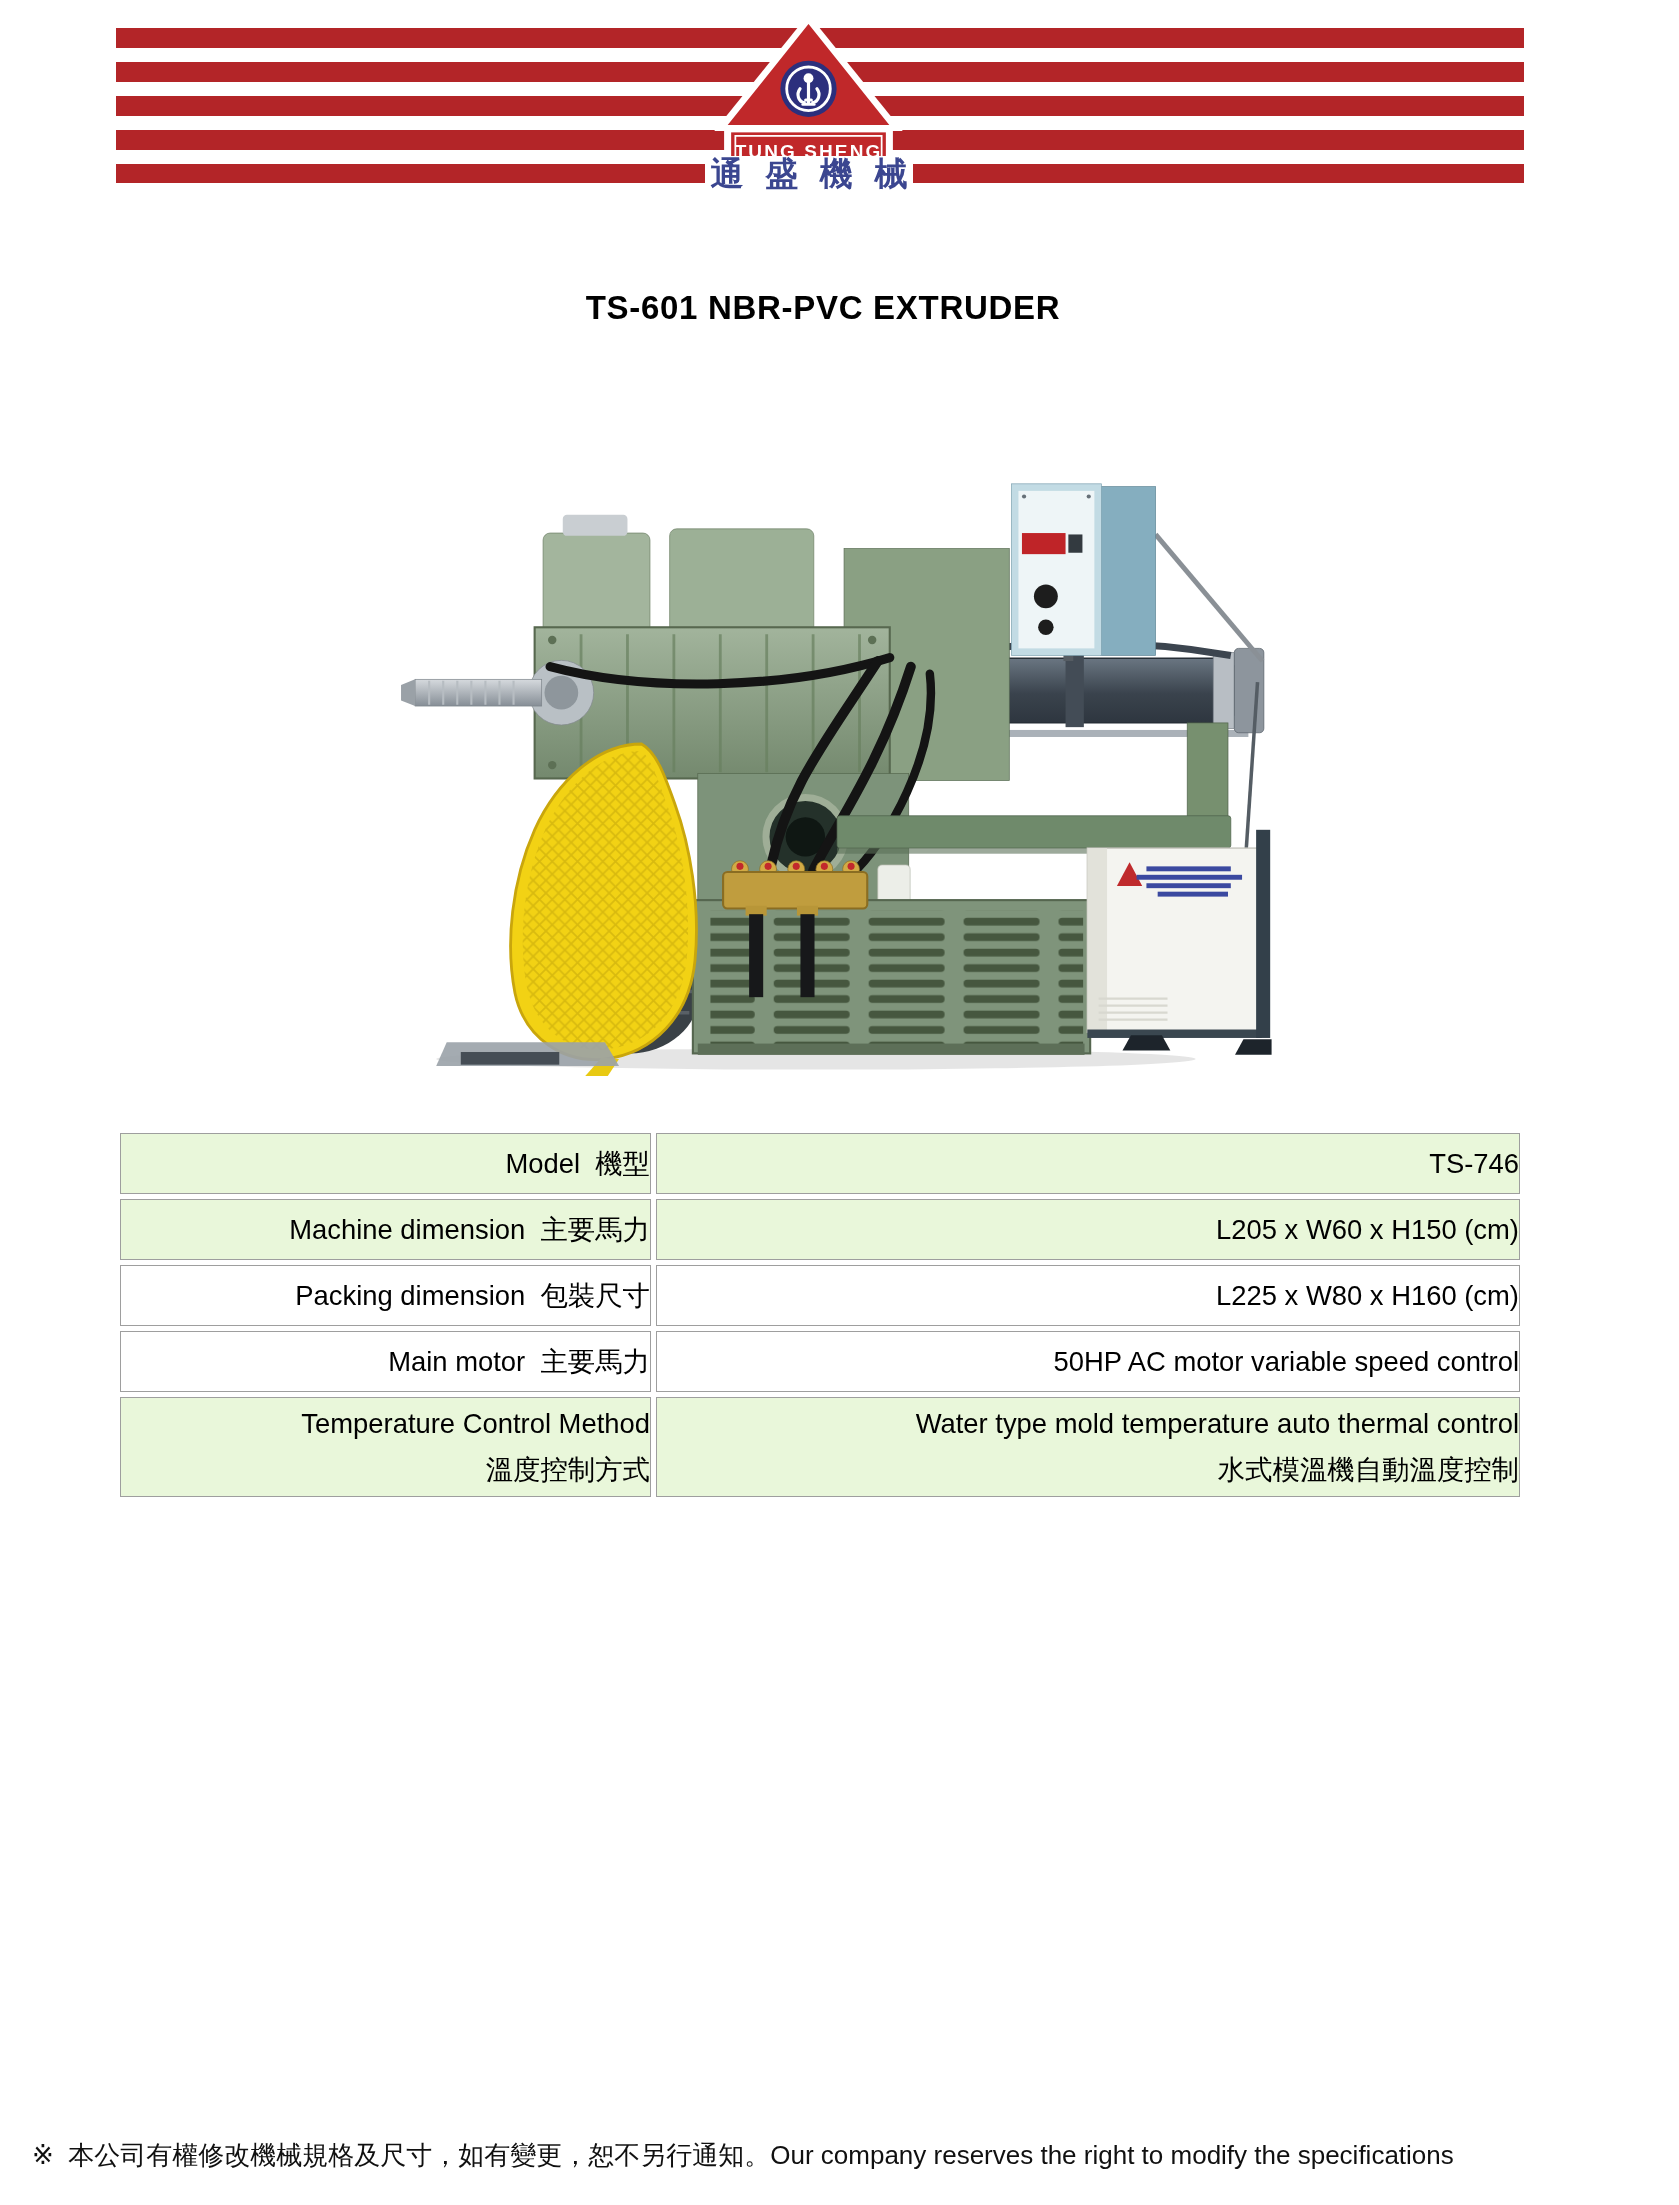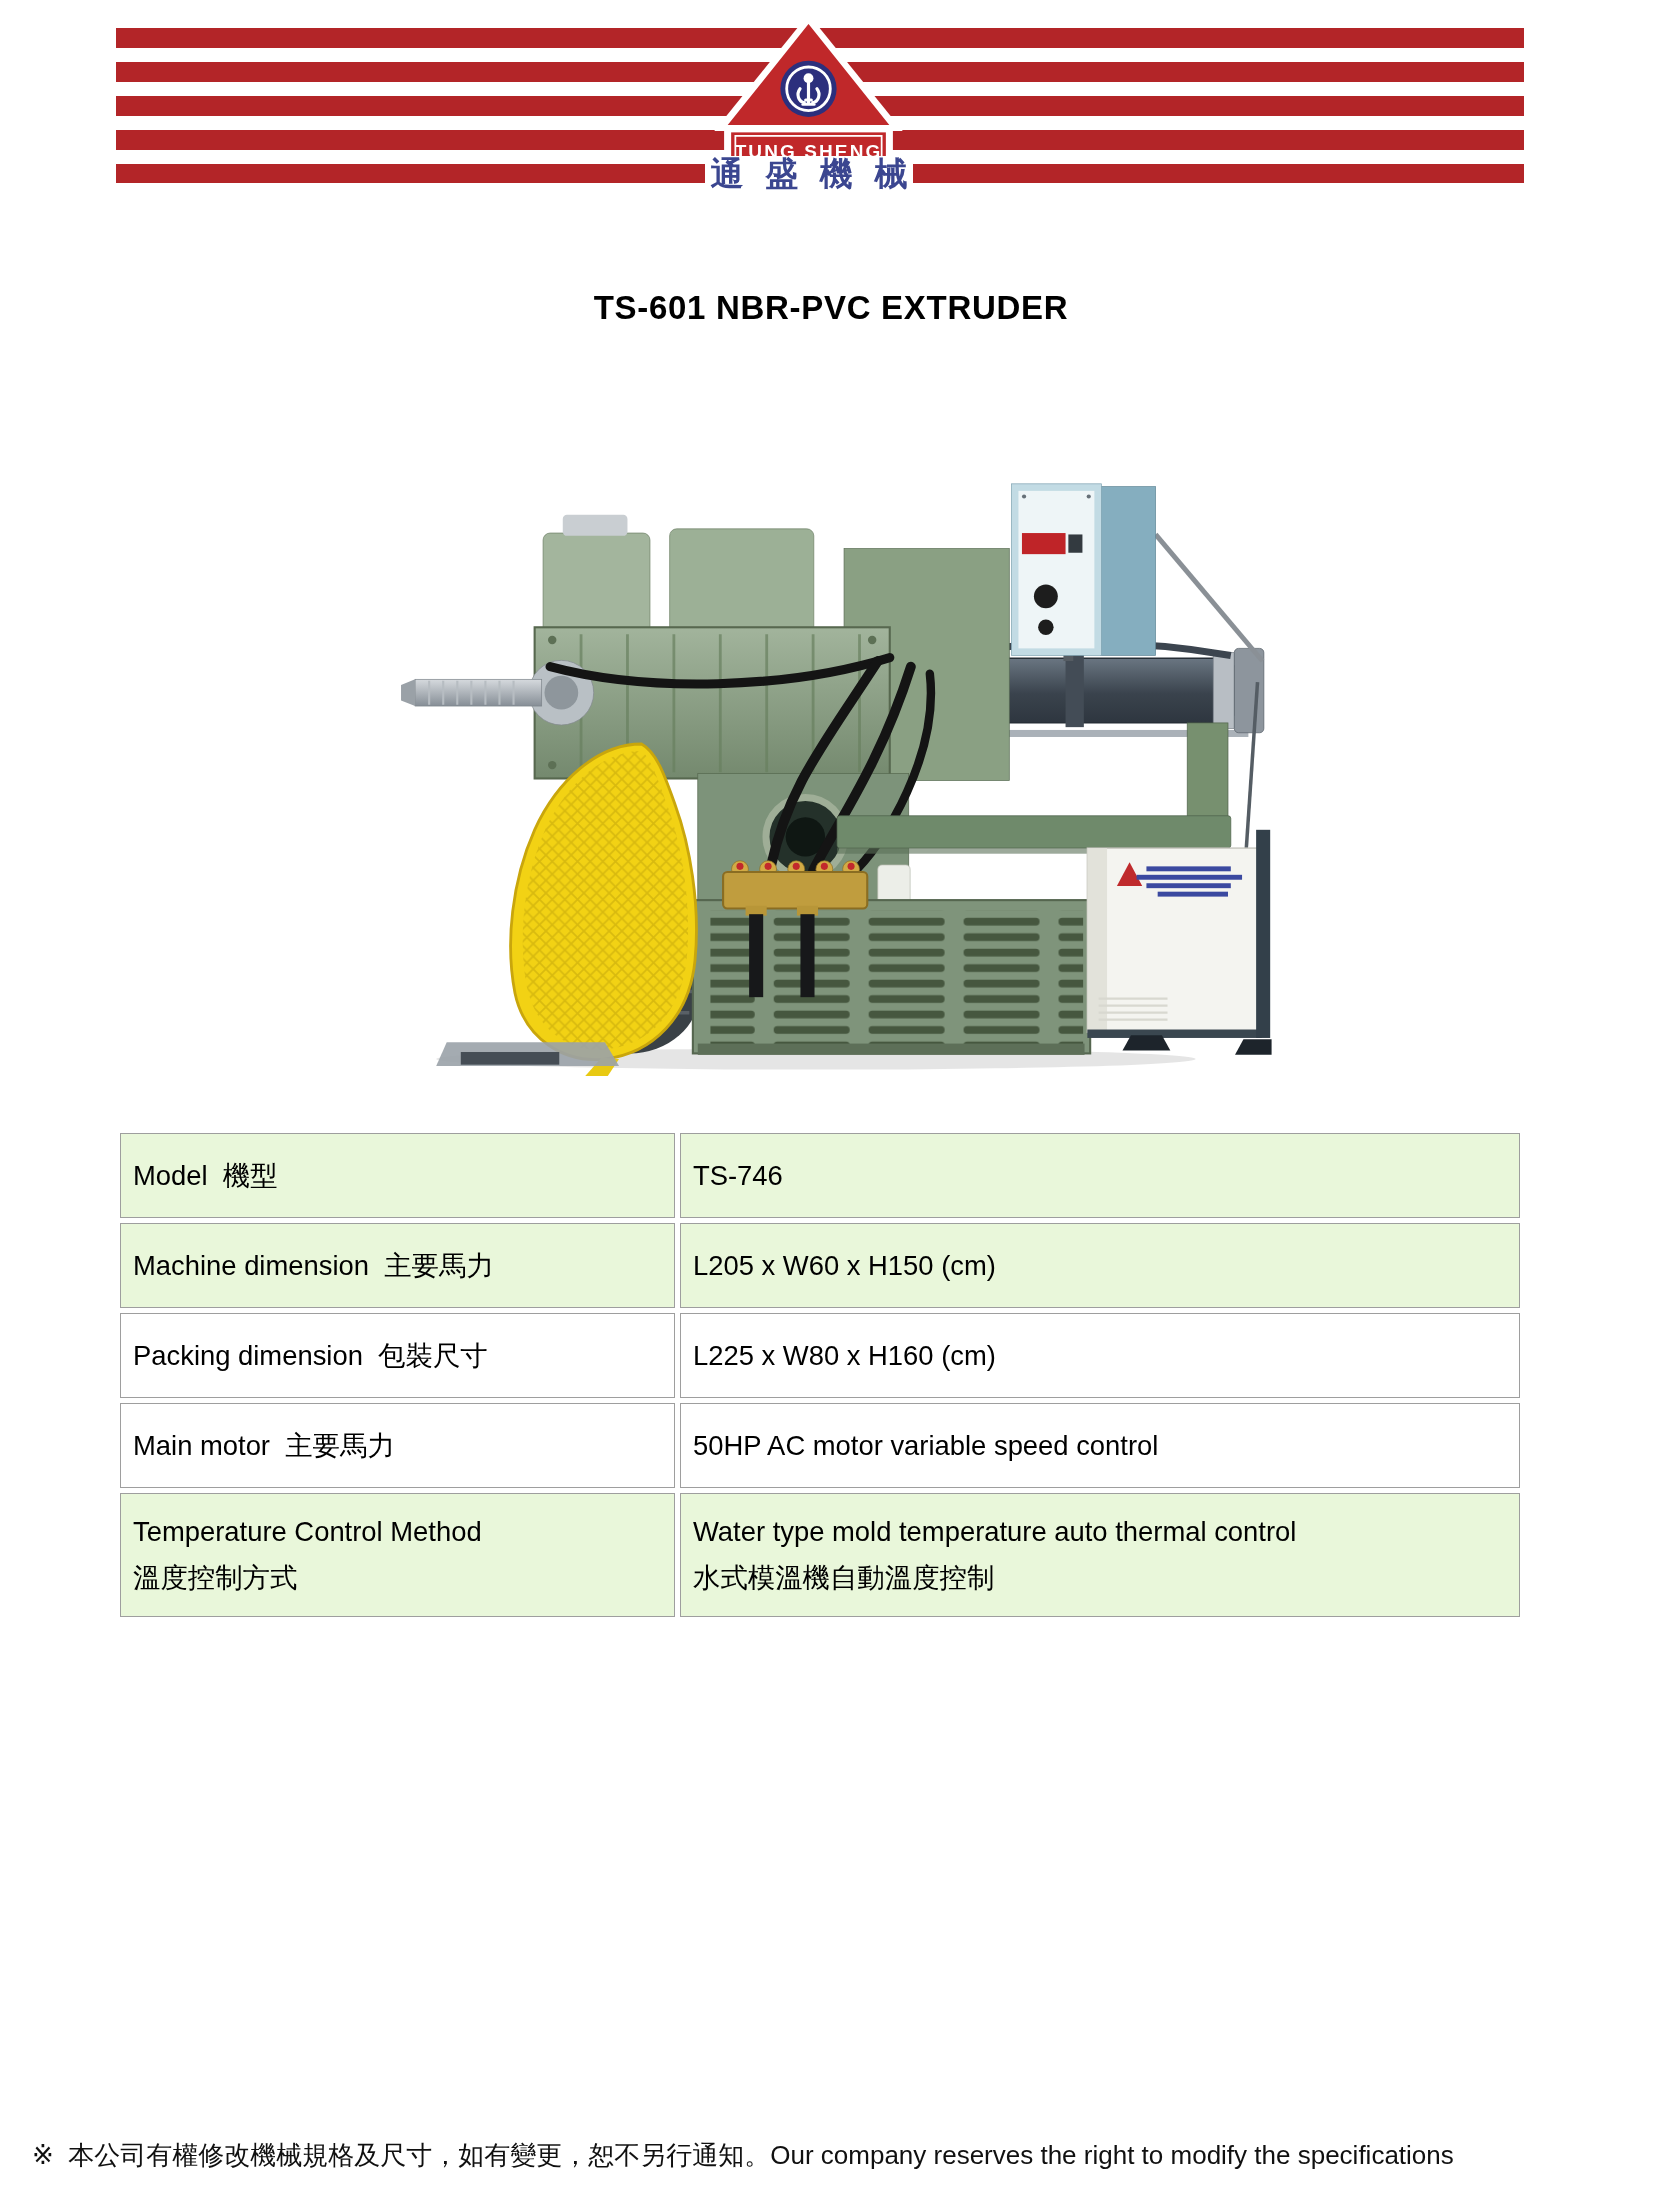--- a/index.html
+++ b/index.html
@@ -11,30 +11,30 @@
   .stripes{position:absolute;left:0;top:0;width:100%;height:155px;
            background:repeating-linear-gradient(to bottom,#b32528 0 19.7px,#ffffff 19.7px 34px);}
   .logo-wrap{position:absolute;left:587px;top:-17.6px;width:211px;height:211px;}
   .zh-band{position:absolute;left:589px;top:128px;width:208px;height:37px;background:#ffffff;
            display:flex;justify-content:space-between;align-items:center;padding:0 4.2px;box-sizing:border-box;}
   .zh-band span{font-family:"Liberation Serif","DejaVu Serif",serif;font-weight:bold;
                 font-size:33px;color:#3b4690;background:#ffffff;padding:0 1.4px;line-height:35px;}
 
   
   .title{position:absolute;left:0;top:278px;width:1646px;text-align:center;
-         font-weight:bold;font-size:33px;line-height:56px;letter-spacing:0.7px;white-space:pre;color:#000;padding-left:8px;}
+         font-weight:bold;font-size:33px;line-height:56px;letter-spacing:0.7px;white-space:pre;color:#000;}
 
   
   .machine{position:absolute;left:394px;top:450px;width:879px;height:626px;}
 
   
   .spec{position:absolute;left:115px;top:1128px;width:1410px;}
   table.spec-table{width:100%;border-collapse:separate;border-spacing:5.6px;}
-  table.spec-table td{border:1.4px solid #9e9e9e;background:#ffffff;text-align:left;vertical-align:middle;
-      font-size:27.4px;color:#000;padding:12px;white-space:pre-wrap;}
+  table.spec-table td{border:1.4px solid #9e9e9e;background:#ffffff;text-align:right;vertical-align:middle;
+      font-size:27.4px;color:#000;padding:0;white-space:pre-wrap;}
   table.spec-table td.shaded{background:#e9f7da;}
   table.spec-table td.label{width:529px;}
   tr.reg td{height:59px;}
   tr.tall td{height:98px;}
   .cellline{line-height:59px;}
   tr.tall .cellline{line-height:46px;}
 
   
   .footer{position:absolute;left:32px;top:2053px;width:1625px;font-size:26px;line-height:41px;
           color:#101010;white-space:pre-wrap;}

